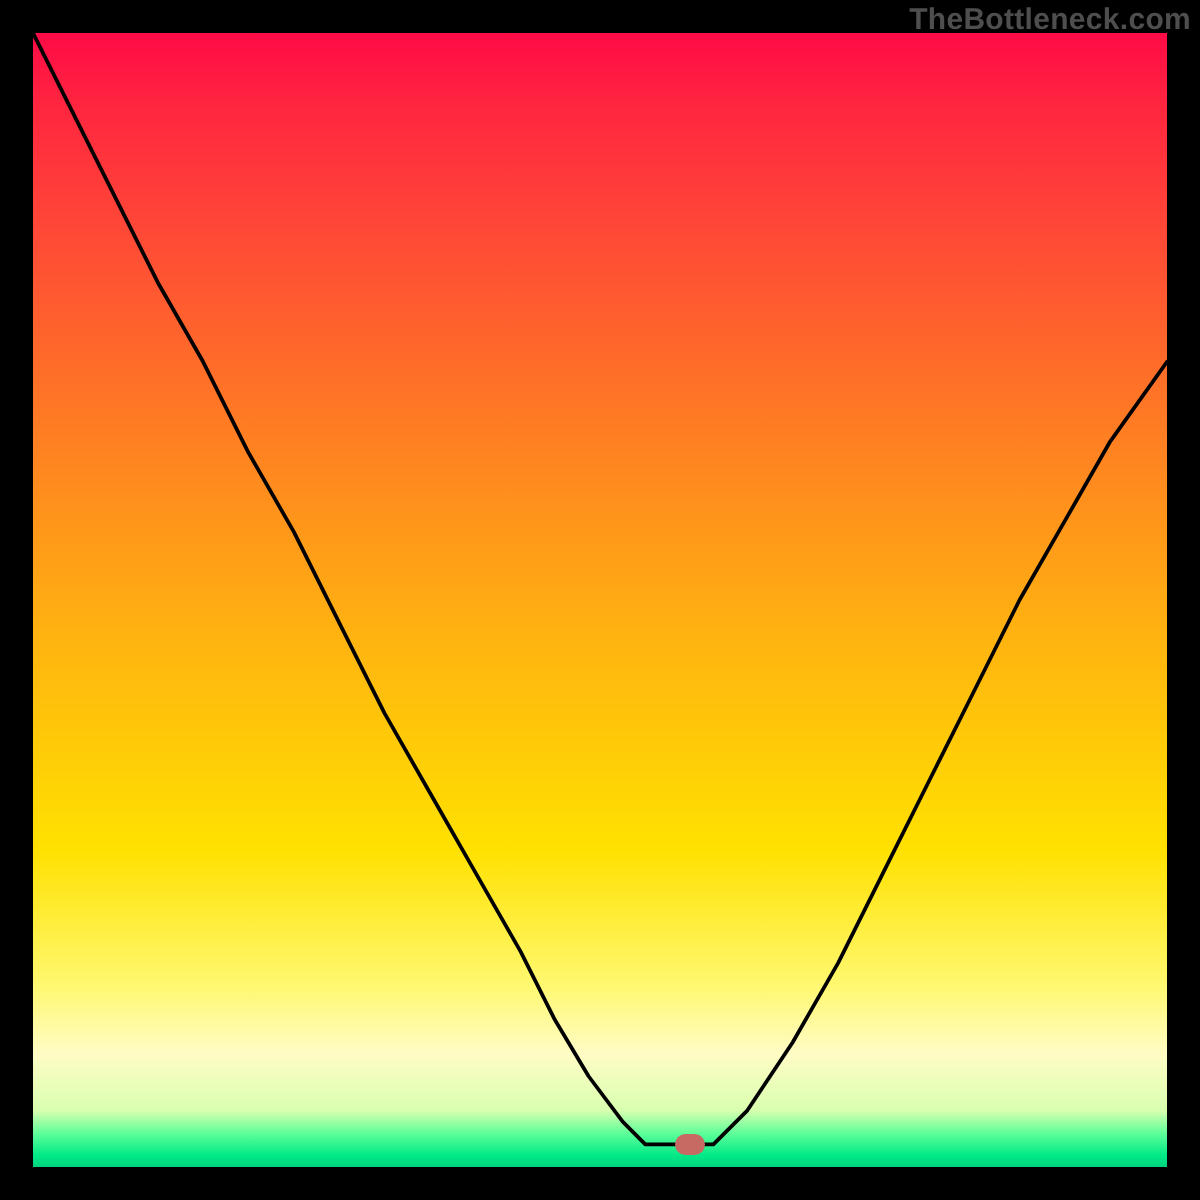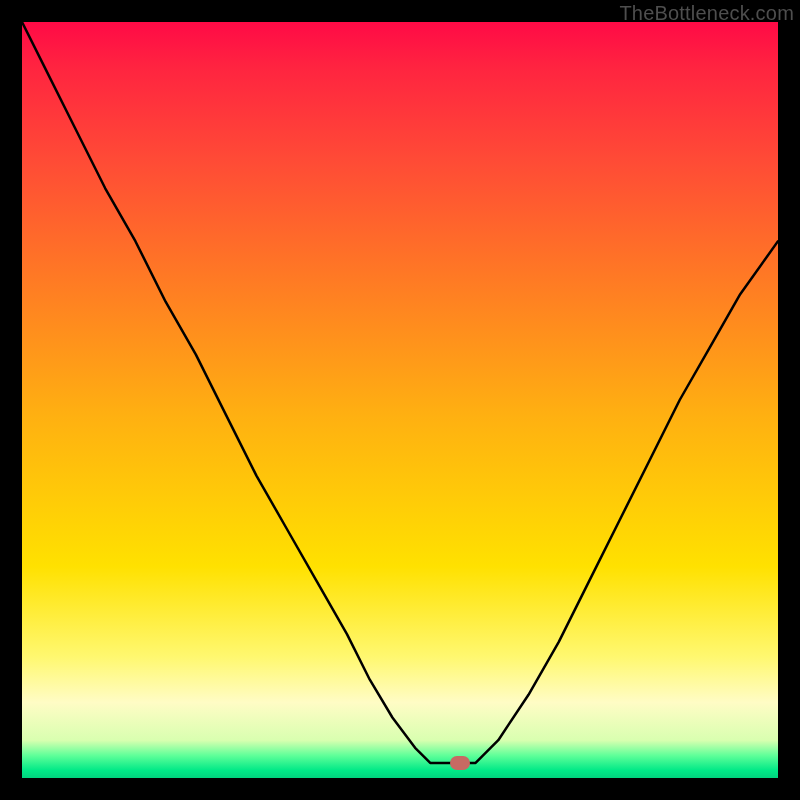--- a/index.html
+++ b/index.html
@@ -16,21 +16,21 @@
     width: 800px;
     height: 800px;
     background: #000;
   }
   .attribution {
     position: absolute;
     top: 2px;
     right: 6px;
     color: #4e4e4e;
     font-size: 20px;
-    font-weight: 400;
+    font-weight: 700;
     letter-spacing: 0.2px;
     z-index: 10;
   }
   .plot {
     position: absolute;
     left: 22px;
     top: 22px;
     width: 756px;
     height: 756px;
     overflow: hidden;

